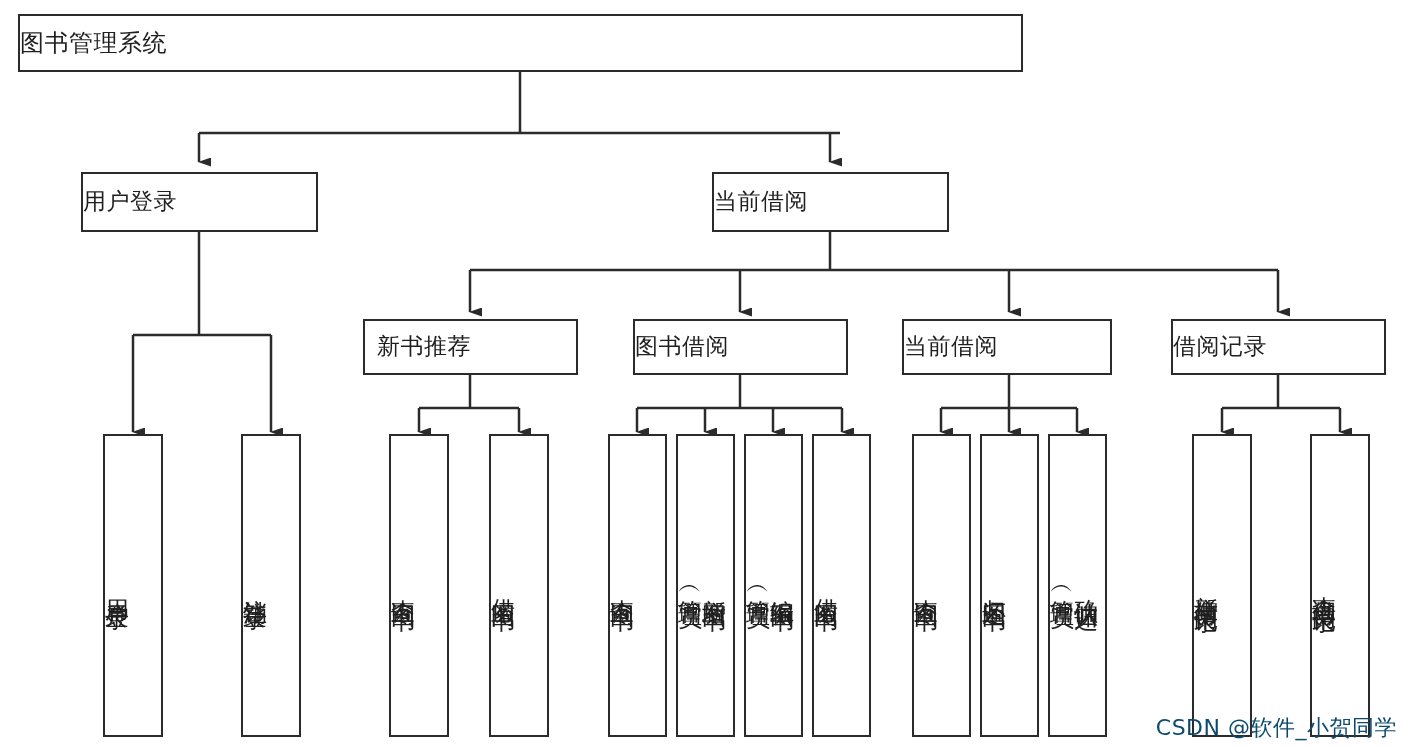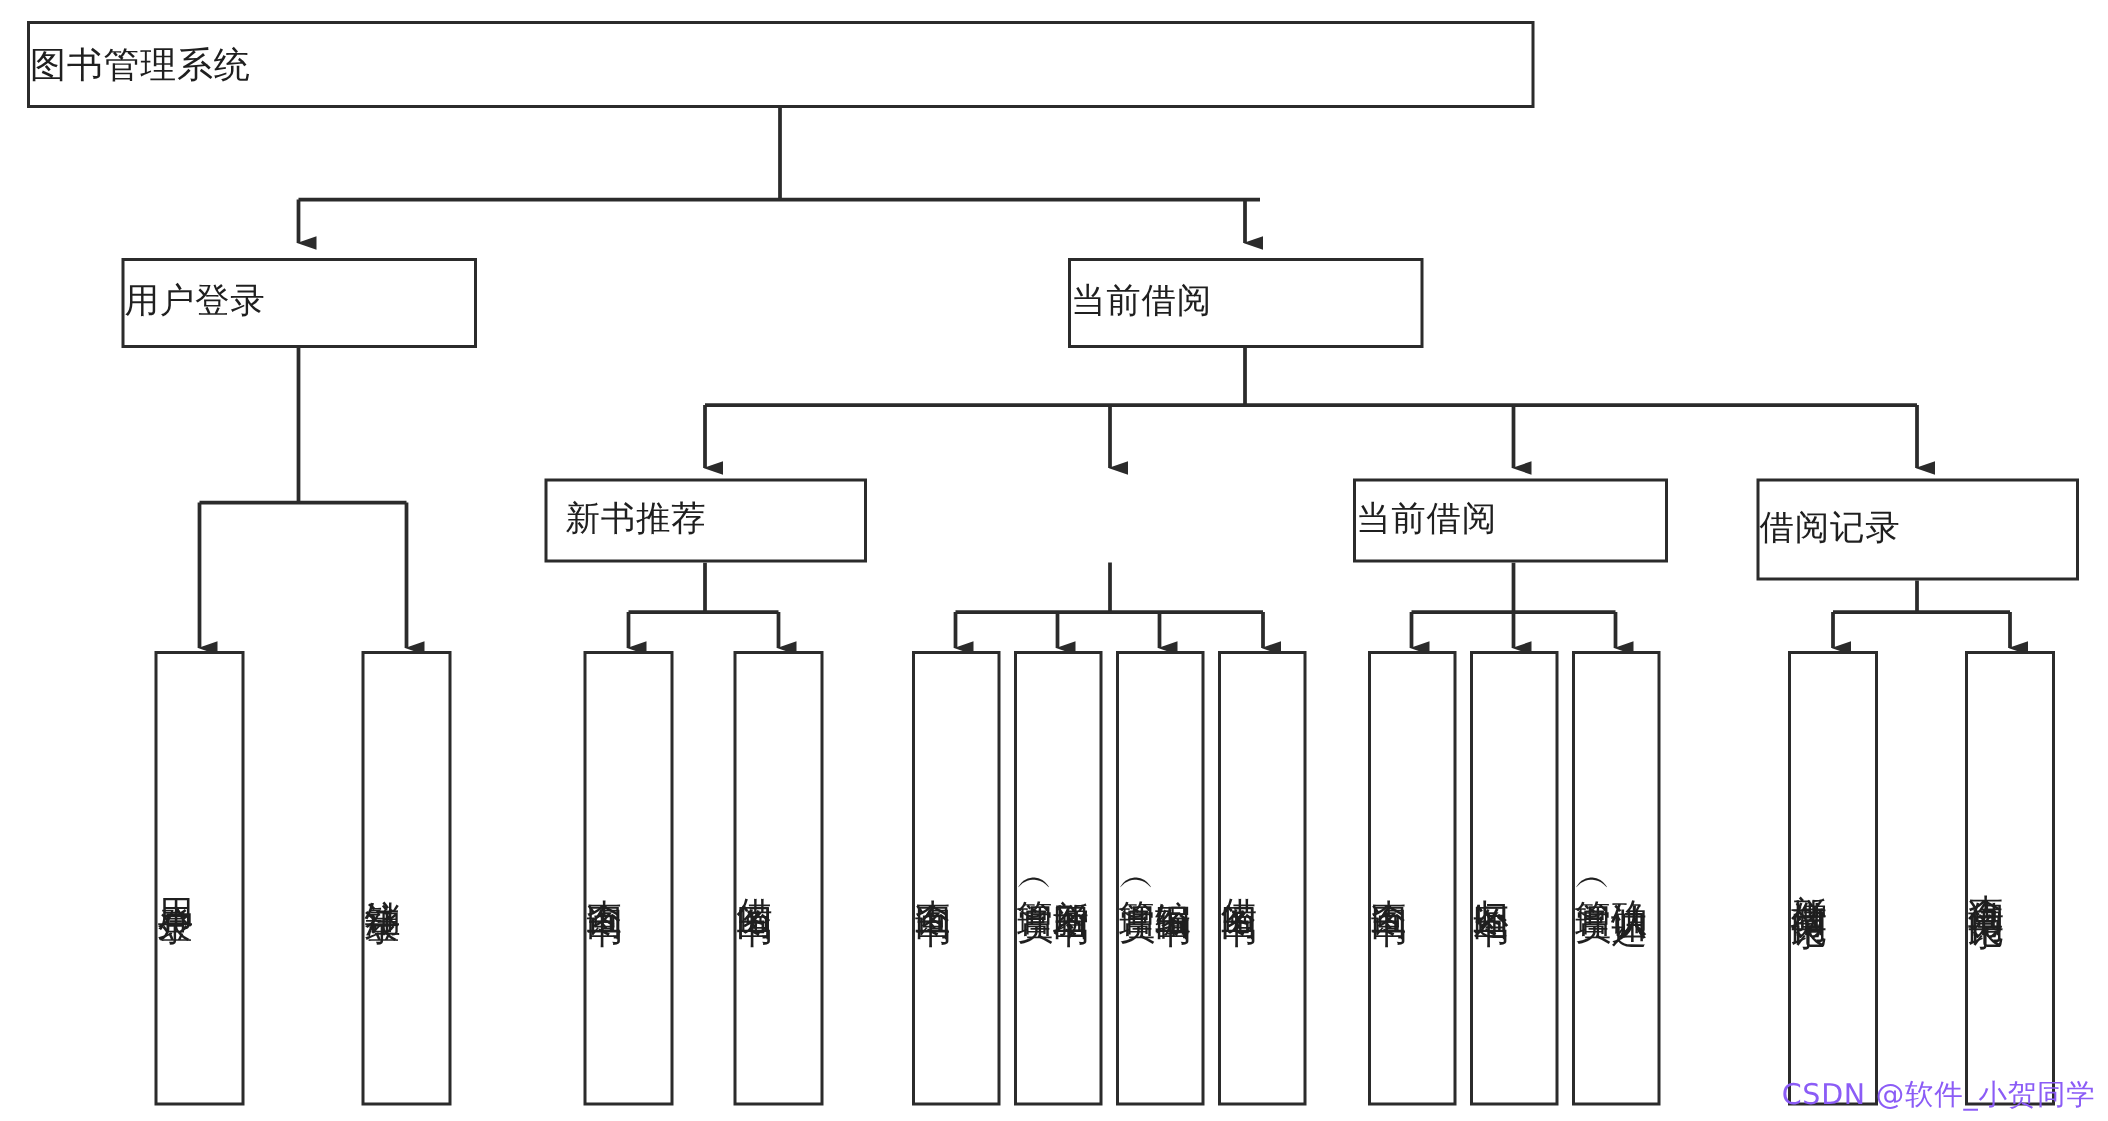--- a/index.html
+++ b/index.html
@@ -57,22 +57,22 @@
     text-orientation: upright;
     font-size: 24px;
     line-height: 1.0;
     letter-spacing: 3px;
     text-align: center;
   }
   .watermark {
     position: absolute;
     right: 8px;
     bottom: 4px;
-    font-size: 19px;
-    color: #8b5cf6;
+    font-size: 22px;
+    color: #0c4a6e;
     white-space: nowrap;
     letter-spacing: 0.5px;
   }
 </style>
 </head>
 <body>
 
 <div id="canvas">
 
   <svg class="edges" viewBox="0 0 1405 747" xmlns="http://www.w3.org/2000/svg">
@@ -134,26 +134,29 @@
   </div>
 
   <div class="node horiz" style="left:712px; top:172px; width:237px; height:60px;">
     <span class="node-label">当前借阅</span>
   </div>
 
   <div class="node horiz" style="left:363px; top:319px; width:215px; height:56px;padding-left:12px;">
     <span class="node-label">新书推荐</span>
   </div>
 
+  <div class="node horiz" style="left:633px; top:319px; width:215px; height:56px;">
+    <span class="node-label">图书借阅</span>
+  </div>
 
   <div class="node horiz" style="left:902px; top:319px; width:210px; height:56px;">
     <span class="node-label">当前借阅</span>
   </div>
 
-  <div class="node horiz" style="left:1171px; top:319px; width:215px; height:68px;">
+  <div class="node horiz" style="left:1171px; top:319px; width:215px; height:56px;">
     <span class="node-label">借阅记录</span>
   </div>
 
   <div class="node vert" style="left:103px; top:434px; width:60px; height:303px;">
     <span class="node-label">用户登录</span>
   </div>
 
   <div class="node vert" style="left:241px; top:434px; width:60px; height:303px;">
     <span class="node-label">注销登录</span>
   </div>

